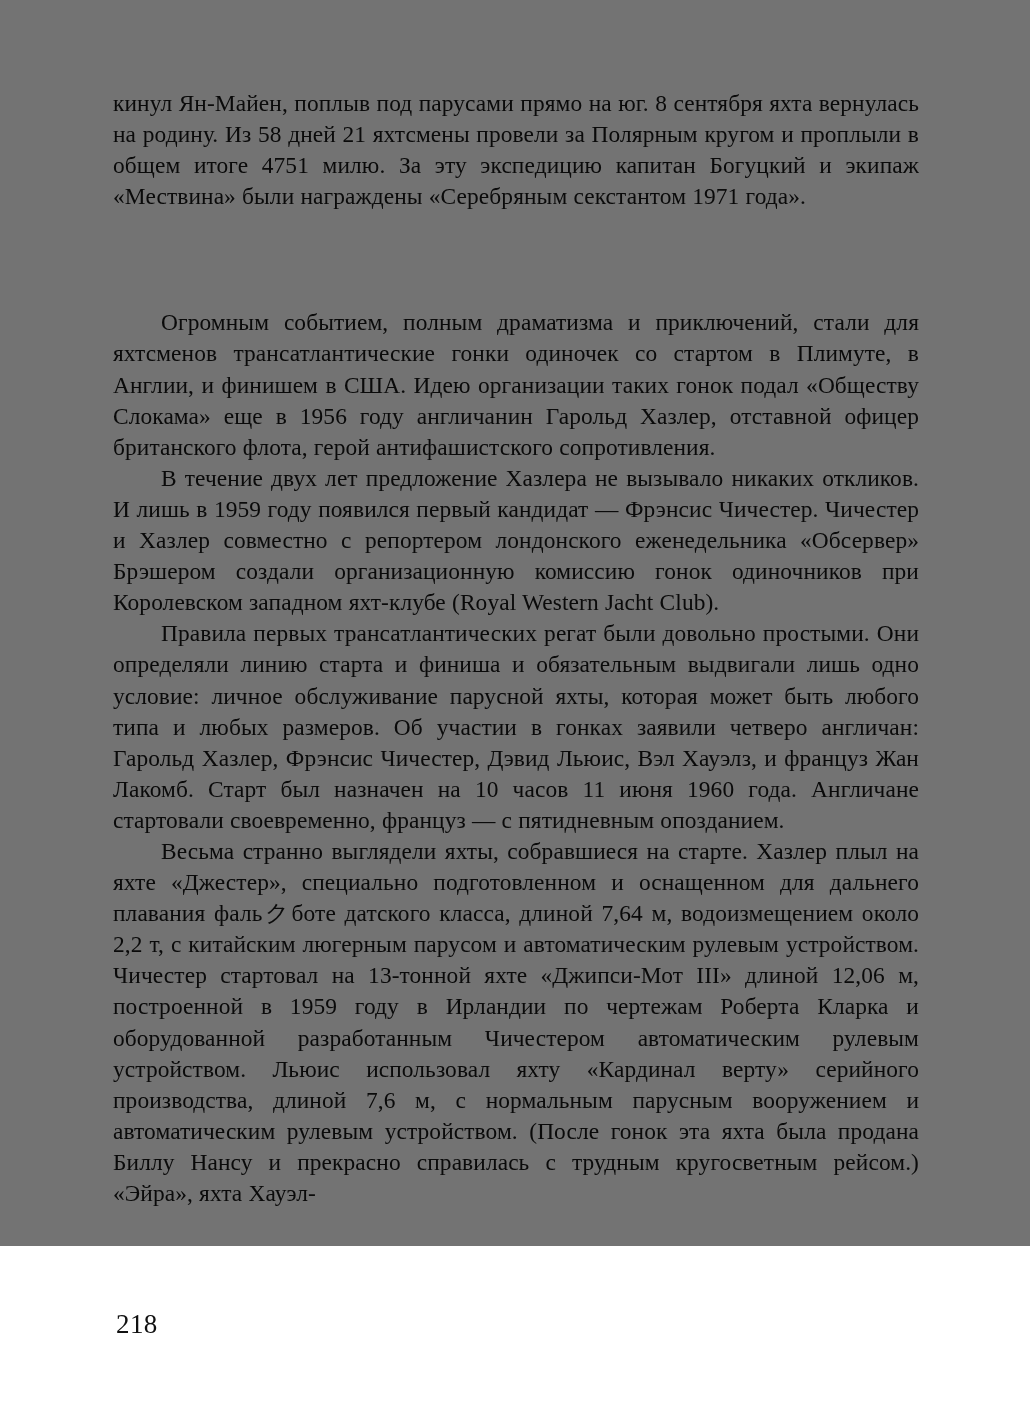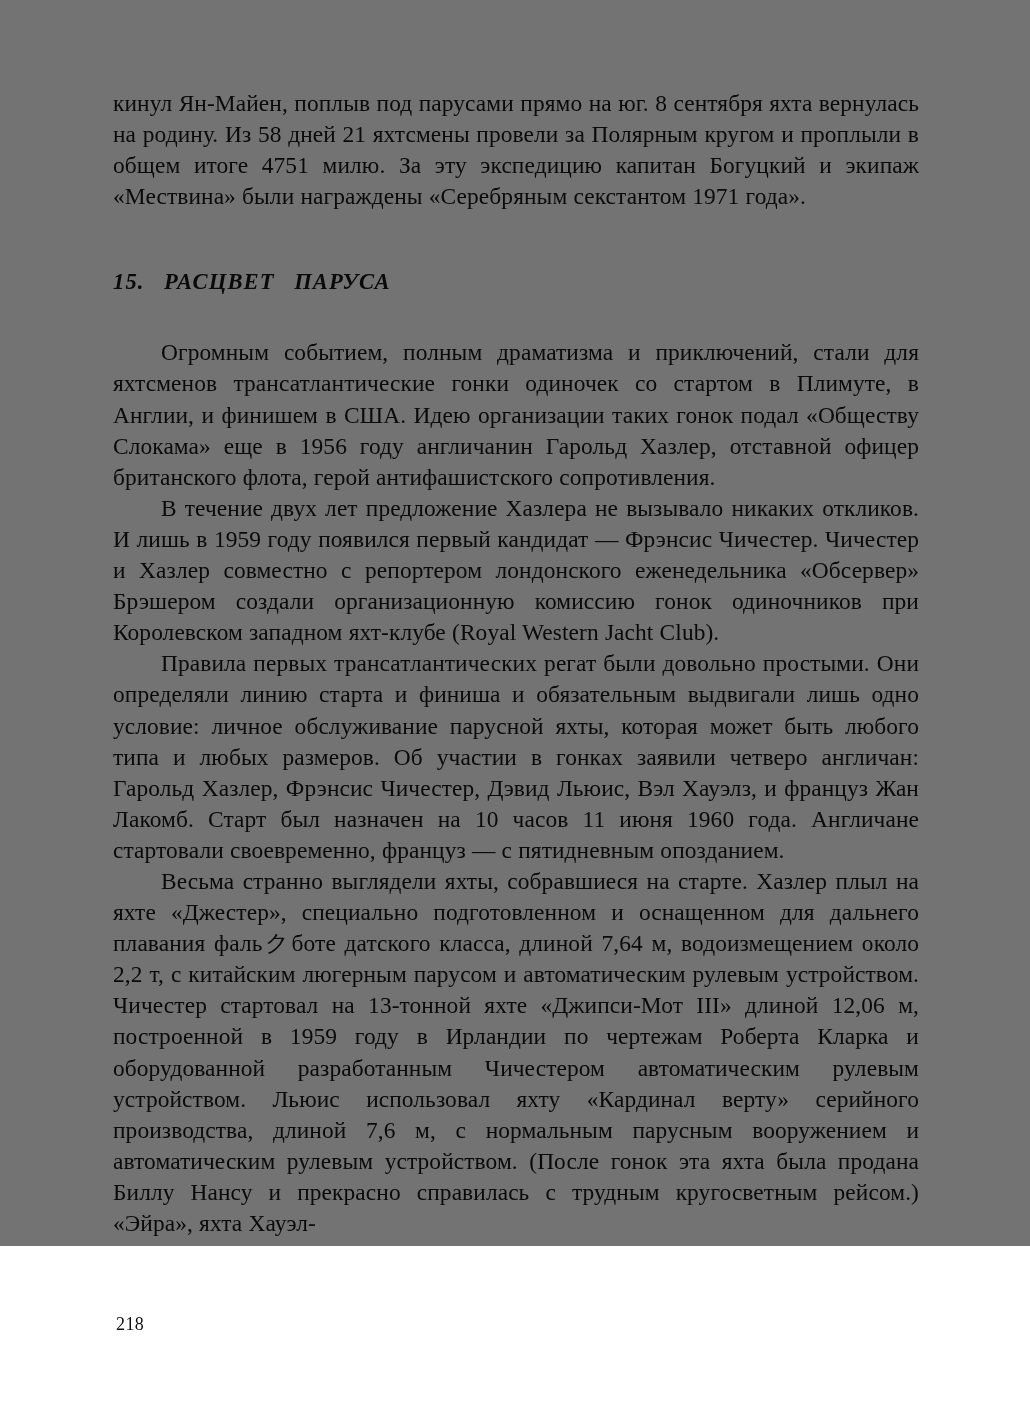--- a/index.html
+++ b/index.html
@@ -62,39 +62,38 @@
     white-space: pre;
   }
 
   .gap-before-heading { height: 55px; }
   .gap-after-heading  { height: 40px; }
 
   .page-number {
     position: absolute;
     left: 116px;
     top: 1311px;
-    font-size: 18px;
+    font-size: 27px;
     line-height: 26px;
     letter-spacing: 0.4px;
     color: #111111;
     text-align: right;
   }
 </style>
 </head>
 <body>
 
 <div class="page">
 
   <div class="text-column">
 
     <p class="para">кинул Ян-Майен, поплыв под парусами прямо на юг. 8 сентября яхта вернулась на родину. Из 58 дней 21 яхтсмены провели за Полярным кругом и проплыли в общем итоге 4751 милю. За эту экспедицию капитан Богуцкий и экипаж «Мествина» были на­граждены «Серебряным секстантом 1971 года».</p>
 
     <div class="gap-before-heading"></div>
 
-    <h2 class="section-heading">15.  РАСЦВЕТ  ПАРУСА</h2>
 
     <div class="gap-after-heading"></div>
 
     <p class="para indent">Огромным событием, полным драматизма и приключений, ста­ли для яхтсменов трансатлантические гонки одиночек со стартом в Плимуте, в Англии, и финишем в США. Идею организации таких гонок подал «Обществу Слокама» еще в 1956 году англи­чанин Гарольд Хазлер, отставной офицер британского флота, герой антифашистского сопротивления.</p>
     <p class="para indent">В течение двух лет предложение Хазлера не вызывало ника­ких откликов. И лишь в 1959 году появился первый кандидат — Фрэнсис Чичестер. Чичестер и Хазлер совместно с репортером лондонского еженедельника «Обсервер» Брэшером создали орга­низационную комиссию гонок одиночников при Королевском за­падном яхт-клубе (Royal Western Jacht Club).</p>
     <p class="para indent">Правила первых трансатлантических регат были довольно про­стыми. Они определяли линию старта и финиша и обязательным выдвигали лишь одно условие: личное обслуживание парусной яхты, которая может быть любого типа и любых размеров. Об участии в гонках заявили четверо англичан: Гарольд Хазлер, Фрэнсис Чичестер, Дэвид Льюис, Вэл Хауэлз, и француз Жан Ла­комб. Старт был назначен на 10 часов 11 июня 1960 года. Англи­чане стартовали своевременно, француз — с пятидневным опозда­нием.</p>
     <p class="para indent">Весьма странно выглядели яхты, собравшиеся на старте. Хаз­лер плыл на яхте «Джестер», специально подготовленном и оснащенном для дальнего плавания фальクботе датского класса, длиной 7,64 м, водоизмещением около 2,2 т, с китайским люгерным парусом и автоматическим рулевым устройством. Чичестер стар­товал на 13-тонной яхте «Джипси-Мот III» длиной 12,06 м, построенной в 1959 году в Ирландии по чертежам Роберта Кларка и оборудованной разработанным Чичестером автомати­ческим рулевым устройством. Льюис использовал яхту «Кардинал верту» серийного производства, длиной 7,6 м, с нормальным па­русным вооружением и автоматическим рулевым устройством. (После гонок эта яхта была продана Биллу Нансу и прекрасно справилась с трудным кругосветным рейсом.) «Эйра», яхта Хауэл-</p>
 
   </div>
 

